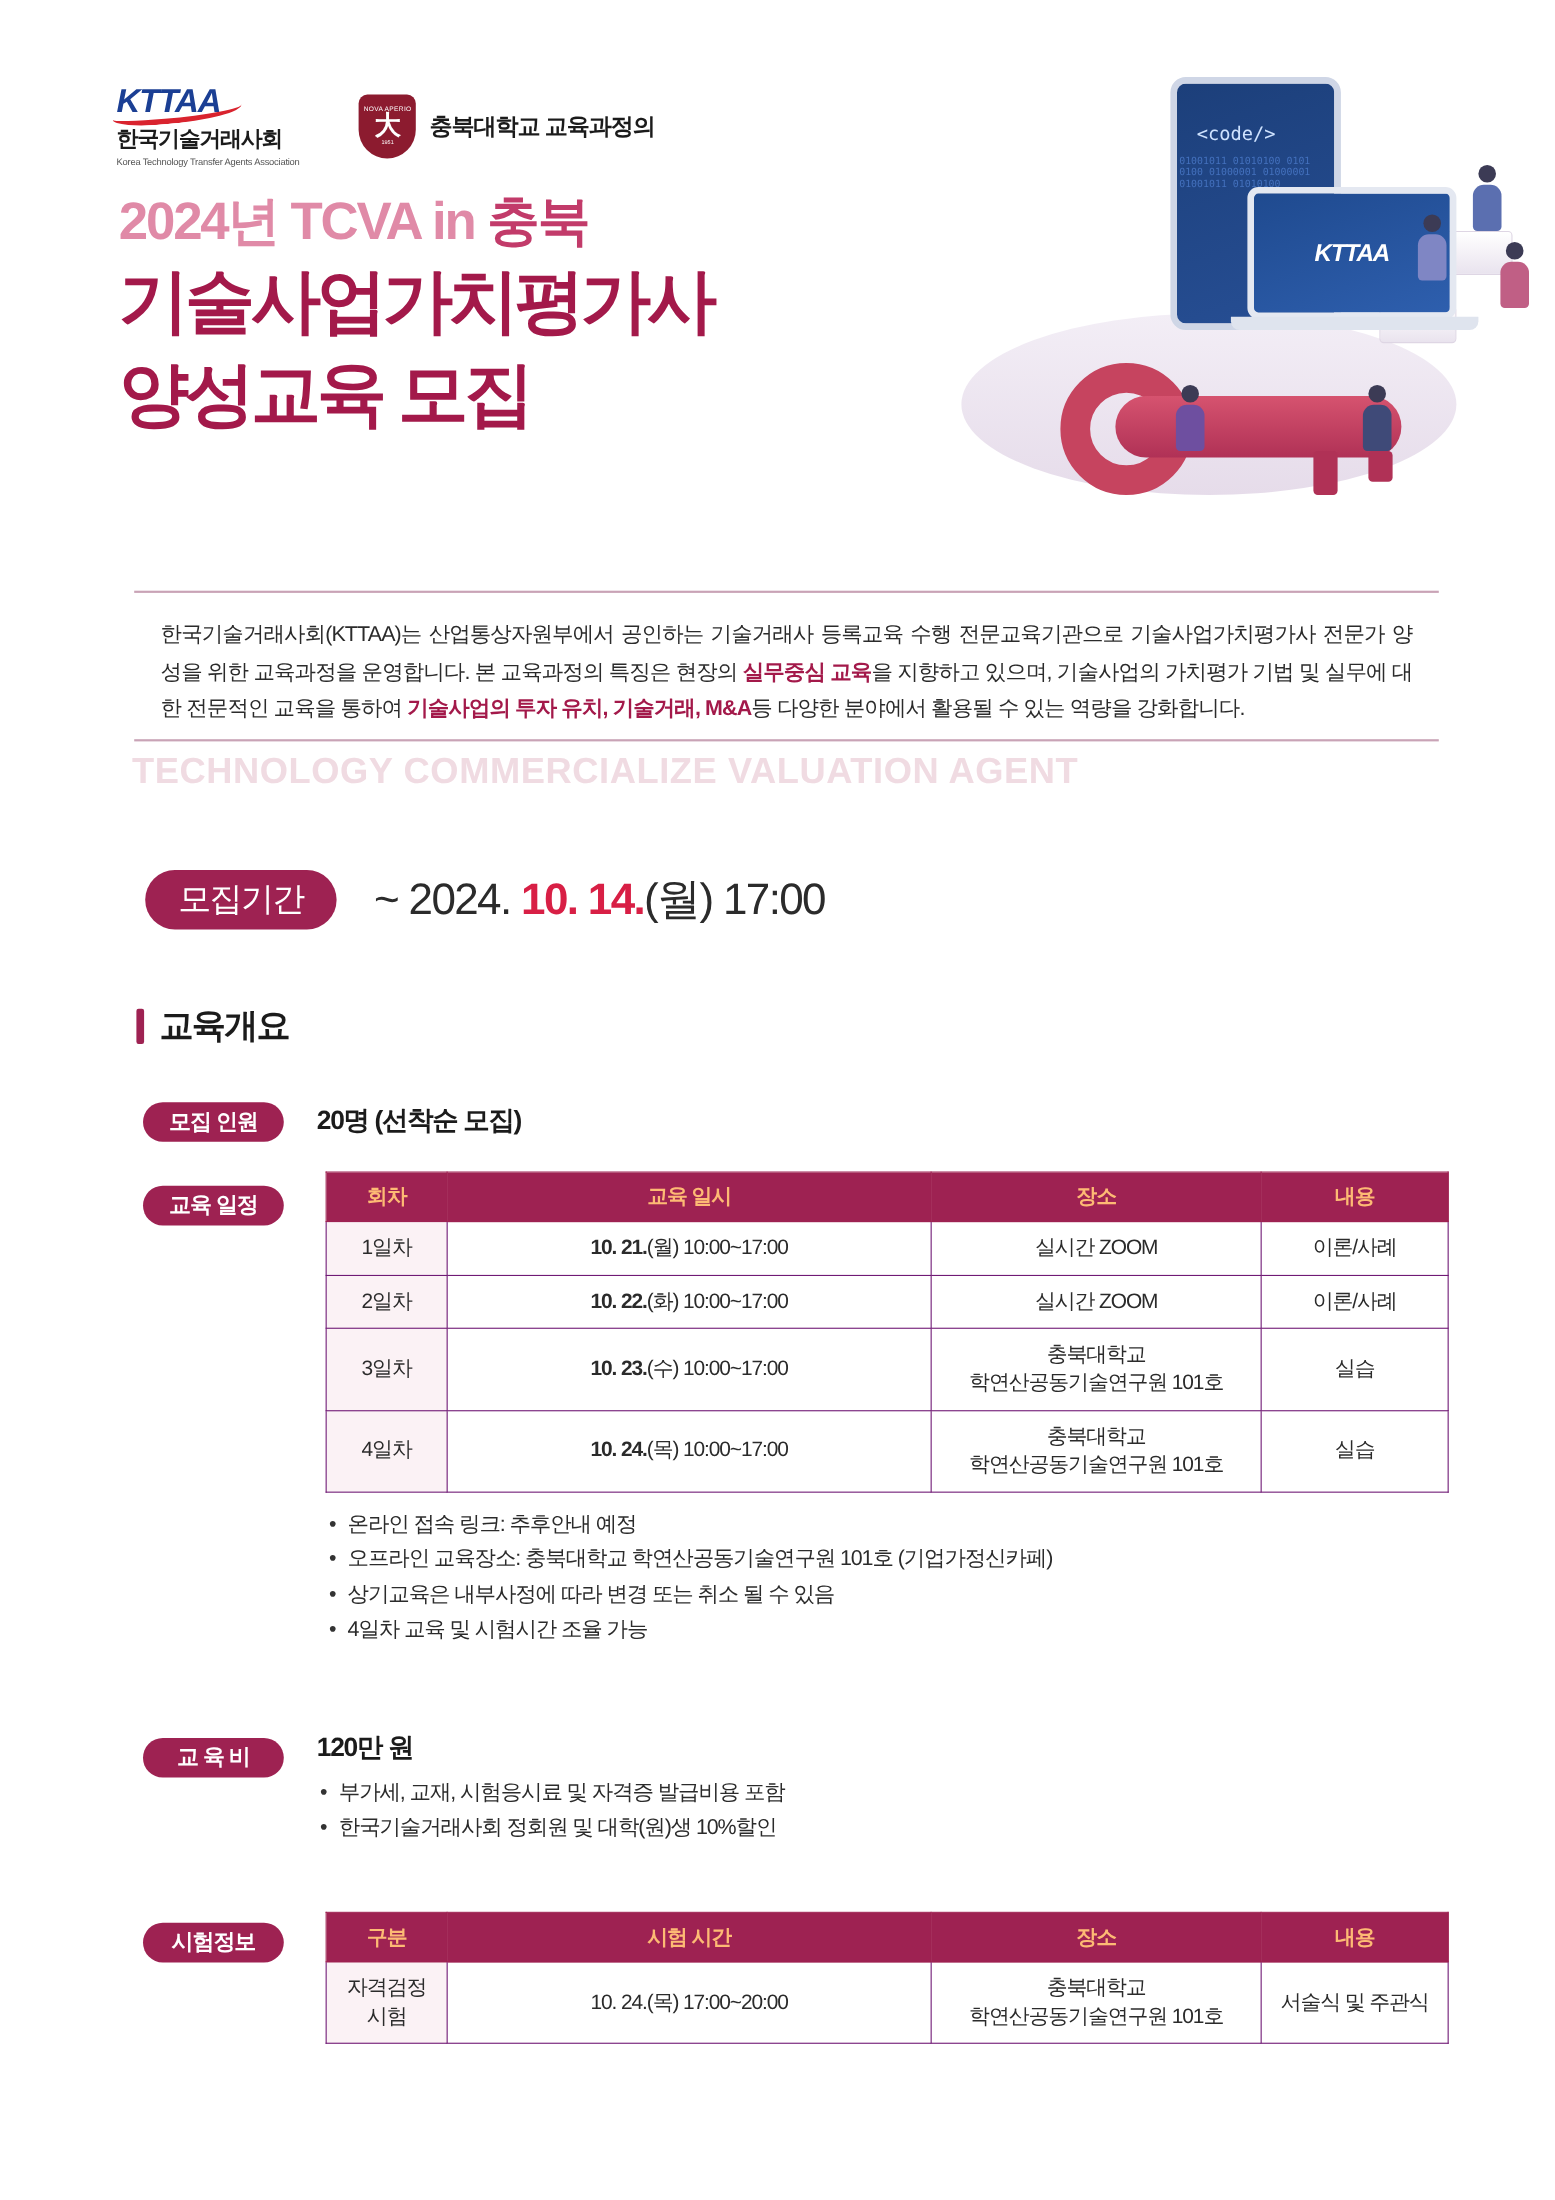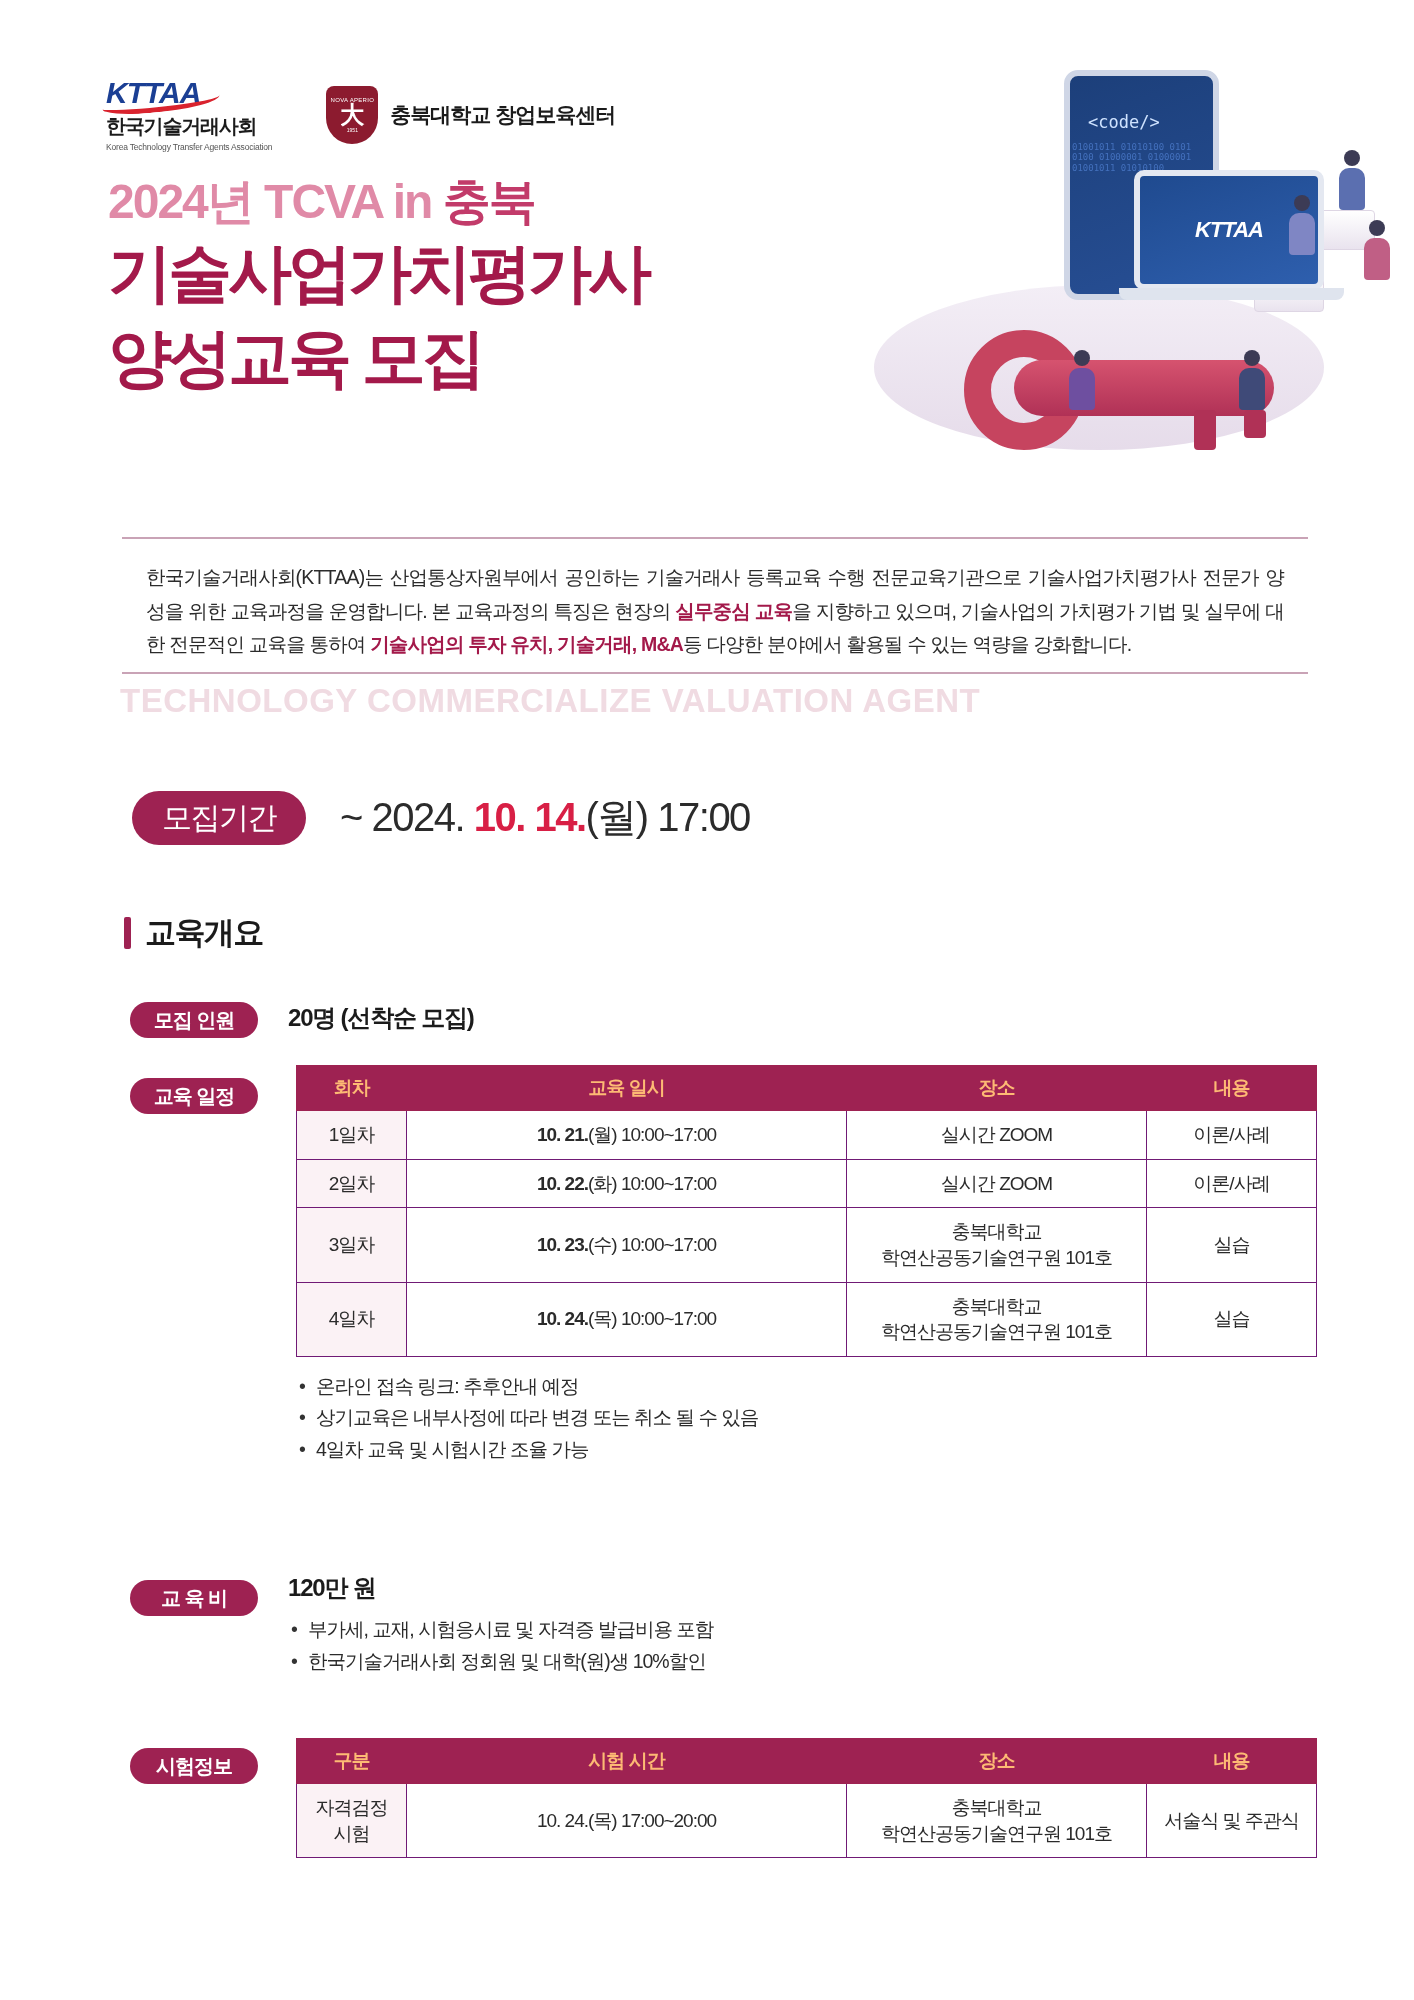--- a/index.html
+++ b/index.html
@@ -333,21 +333,21 @@
       <div class="ktta-kr">한국기술거래사회</div>
       <div class="ktta-en">Korea Technology Transfer Agents Association</div>
     </div>
 
     <div class="cbnu-logo">
       <div class="cbnu-shield">
         <span class="top-txt">NOVA APERIO</span>
         <span class="big">大</span>
         <span class="bot-txt">1951</span>
       </div>
-      <div class="cbnu-name">충북대학교 창업보육센터</div>
+      <div class="cbnu-name">충북대학교 교육과정의</div>
     </div>
   </div>
 
   <div class="hero">
     <div class="platform"></div>
     <div class="keyhead"></div>
     <div class="keystem"></div>
     <div class="keyteeth1"></div>
     <div class="keyteeth2"></div>
 
@@ -456,20 +456,21 @@
           <td class="first">4일차</td>
           <td><b>10. 24.</b><span>(목) 10:00~17:00</span></td>
           <td class="wrap">충북대학교<br>학연산공동기술연구원 101호</td>
           <td>실습</td>
         </tr>
       </tbody>
     </table>
 
     <ul class="notes" style="margin-top:14px;">
       <li>온라인 접속 링크:  추후안내 예정</li>
+      <li>오프라인 교육장소: 충북대학교 학연산공동기술연구원 101호 (기업가정신카페)</li>
       <li>상기교육은 내부사정에 따라 변경 또는 취소 될 수 있음</li>
       <li>4일차 교육 및 시험시간 조율 가능</li>
     </ul>
   </div>
 
   <div class="tag tag-head" style="left:130px; top:1580px; width:128px;">교 육 비</div>
   <div class="pos" style="left:288px; top:1572px; width:900px;">
     <div class="val-strong">120만 원</div>
     <ul class="notes">
       <li>부가세,  교재,  시험응시료 및 자격증 발급비용 포함</li>

